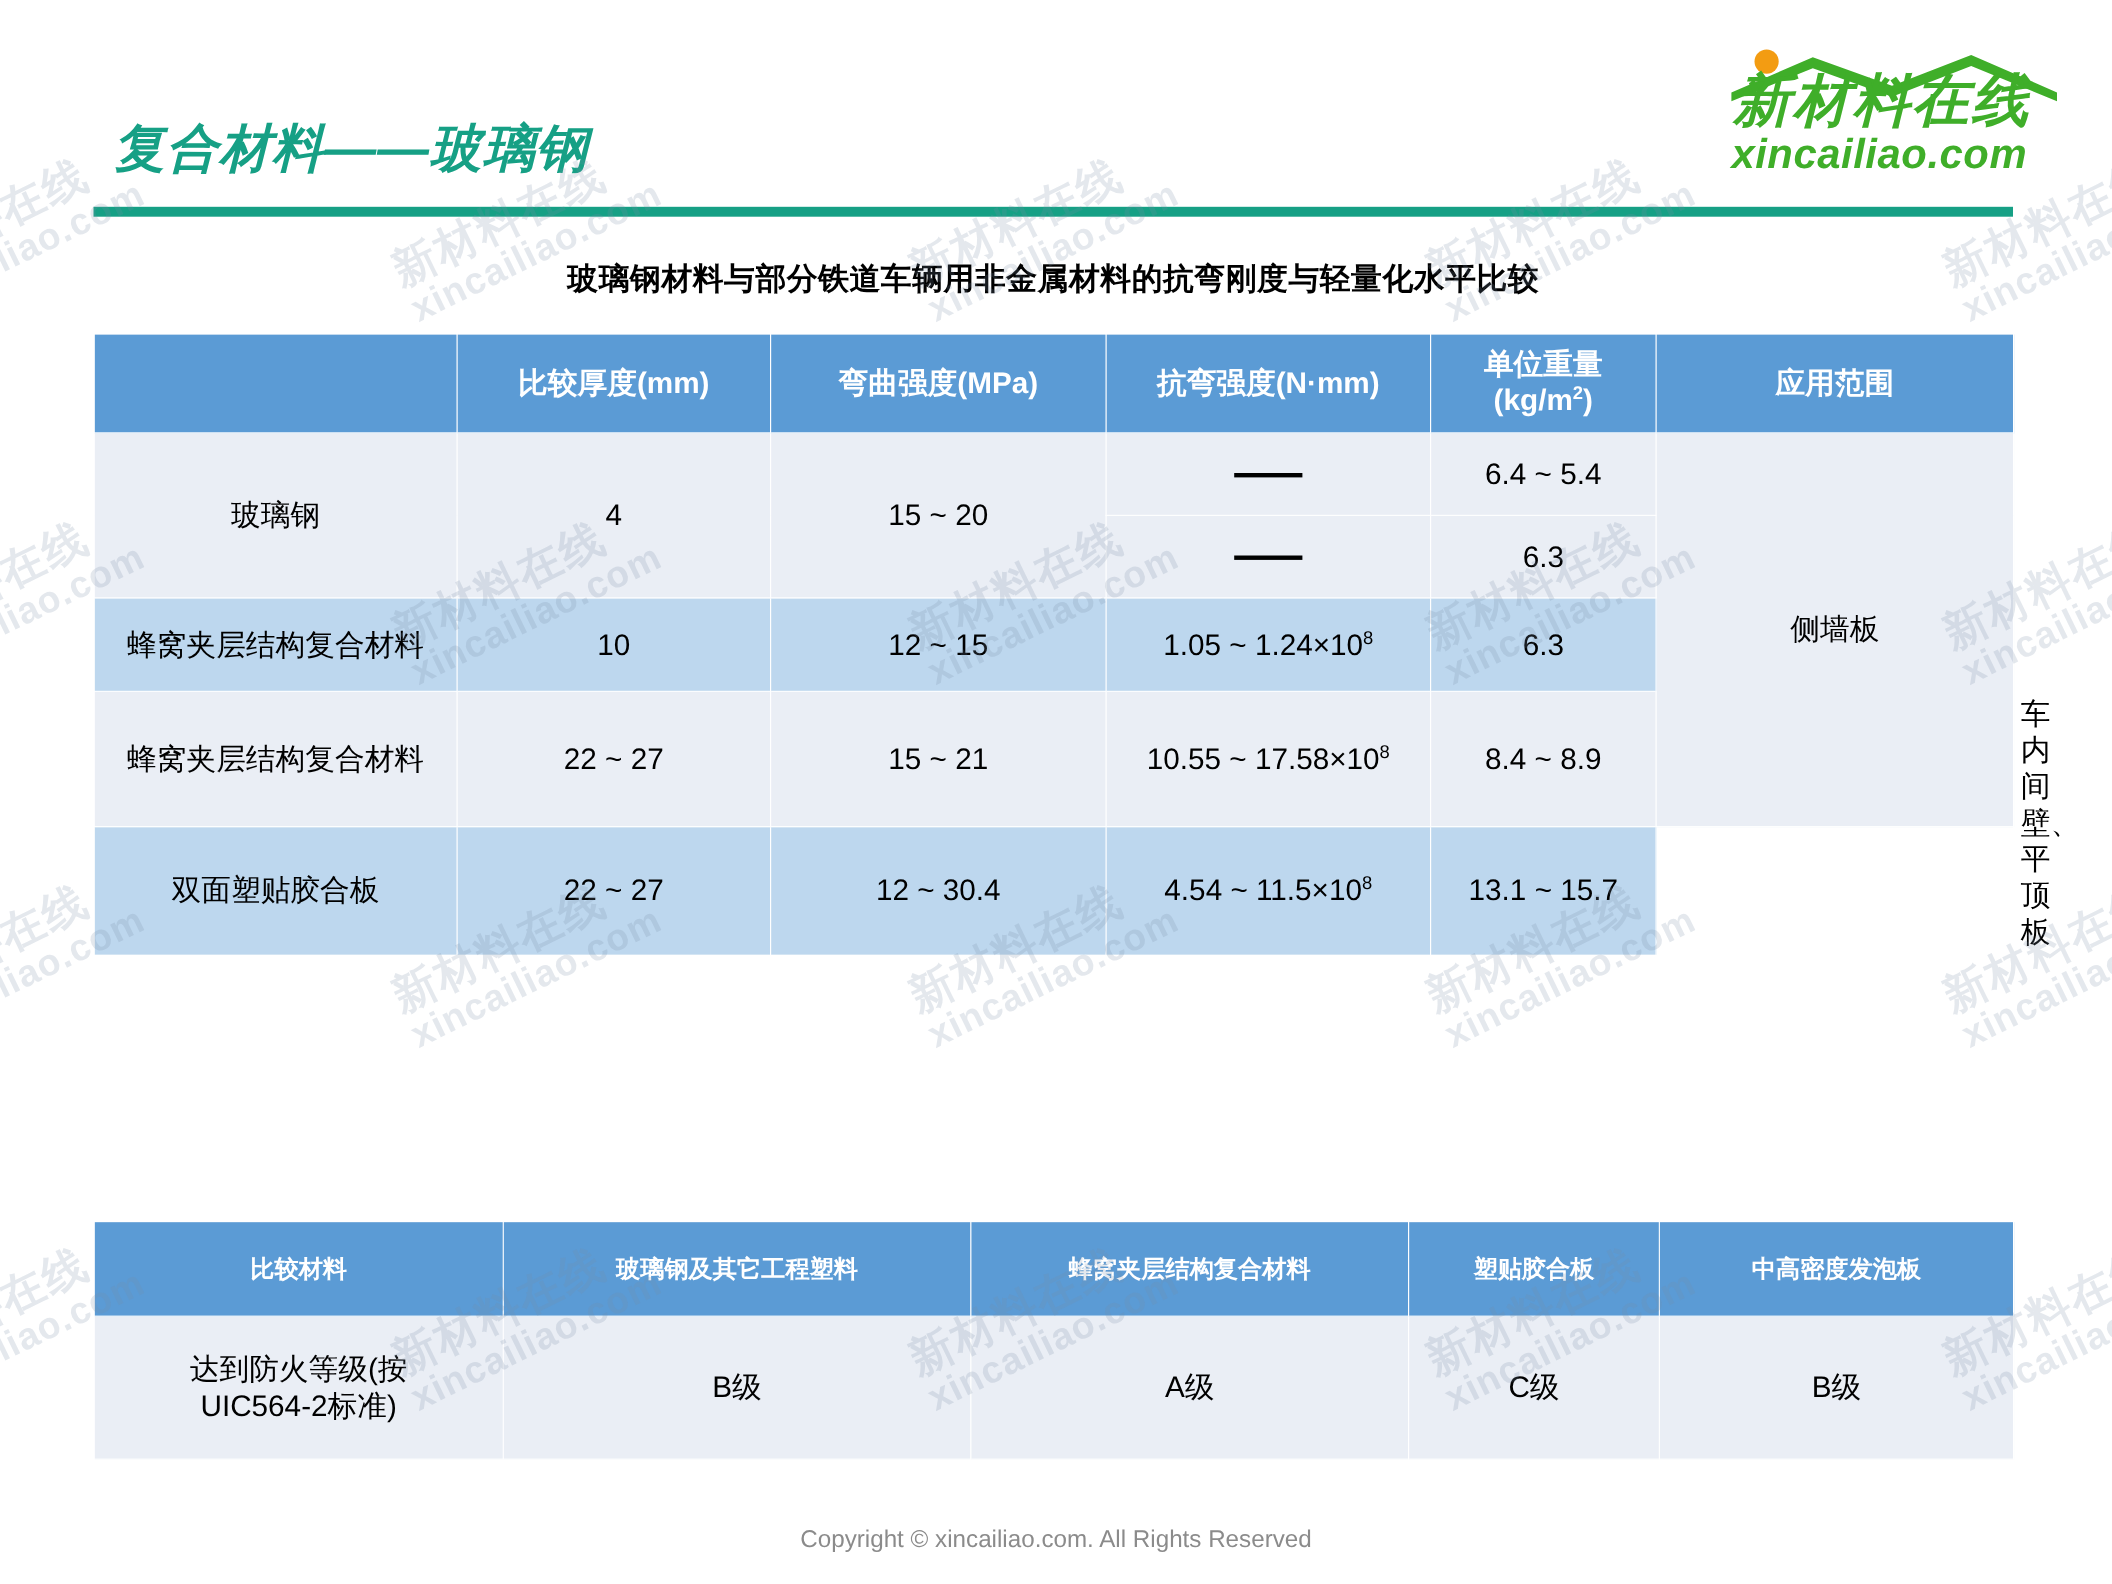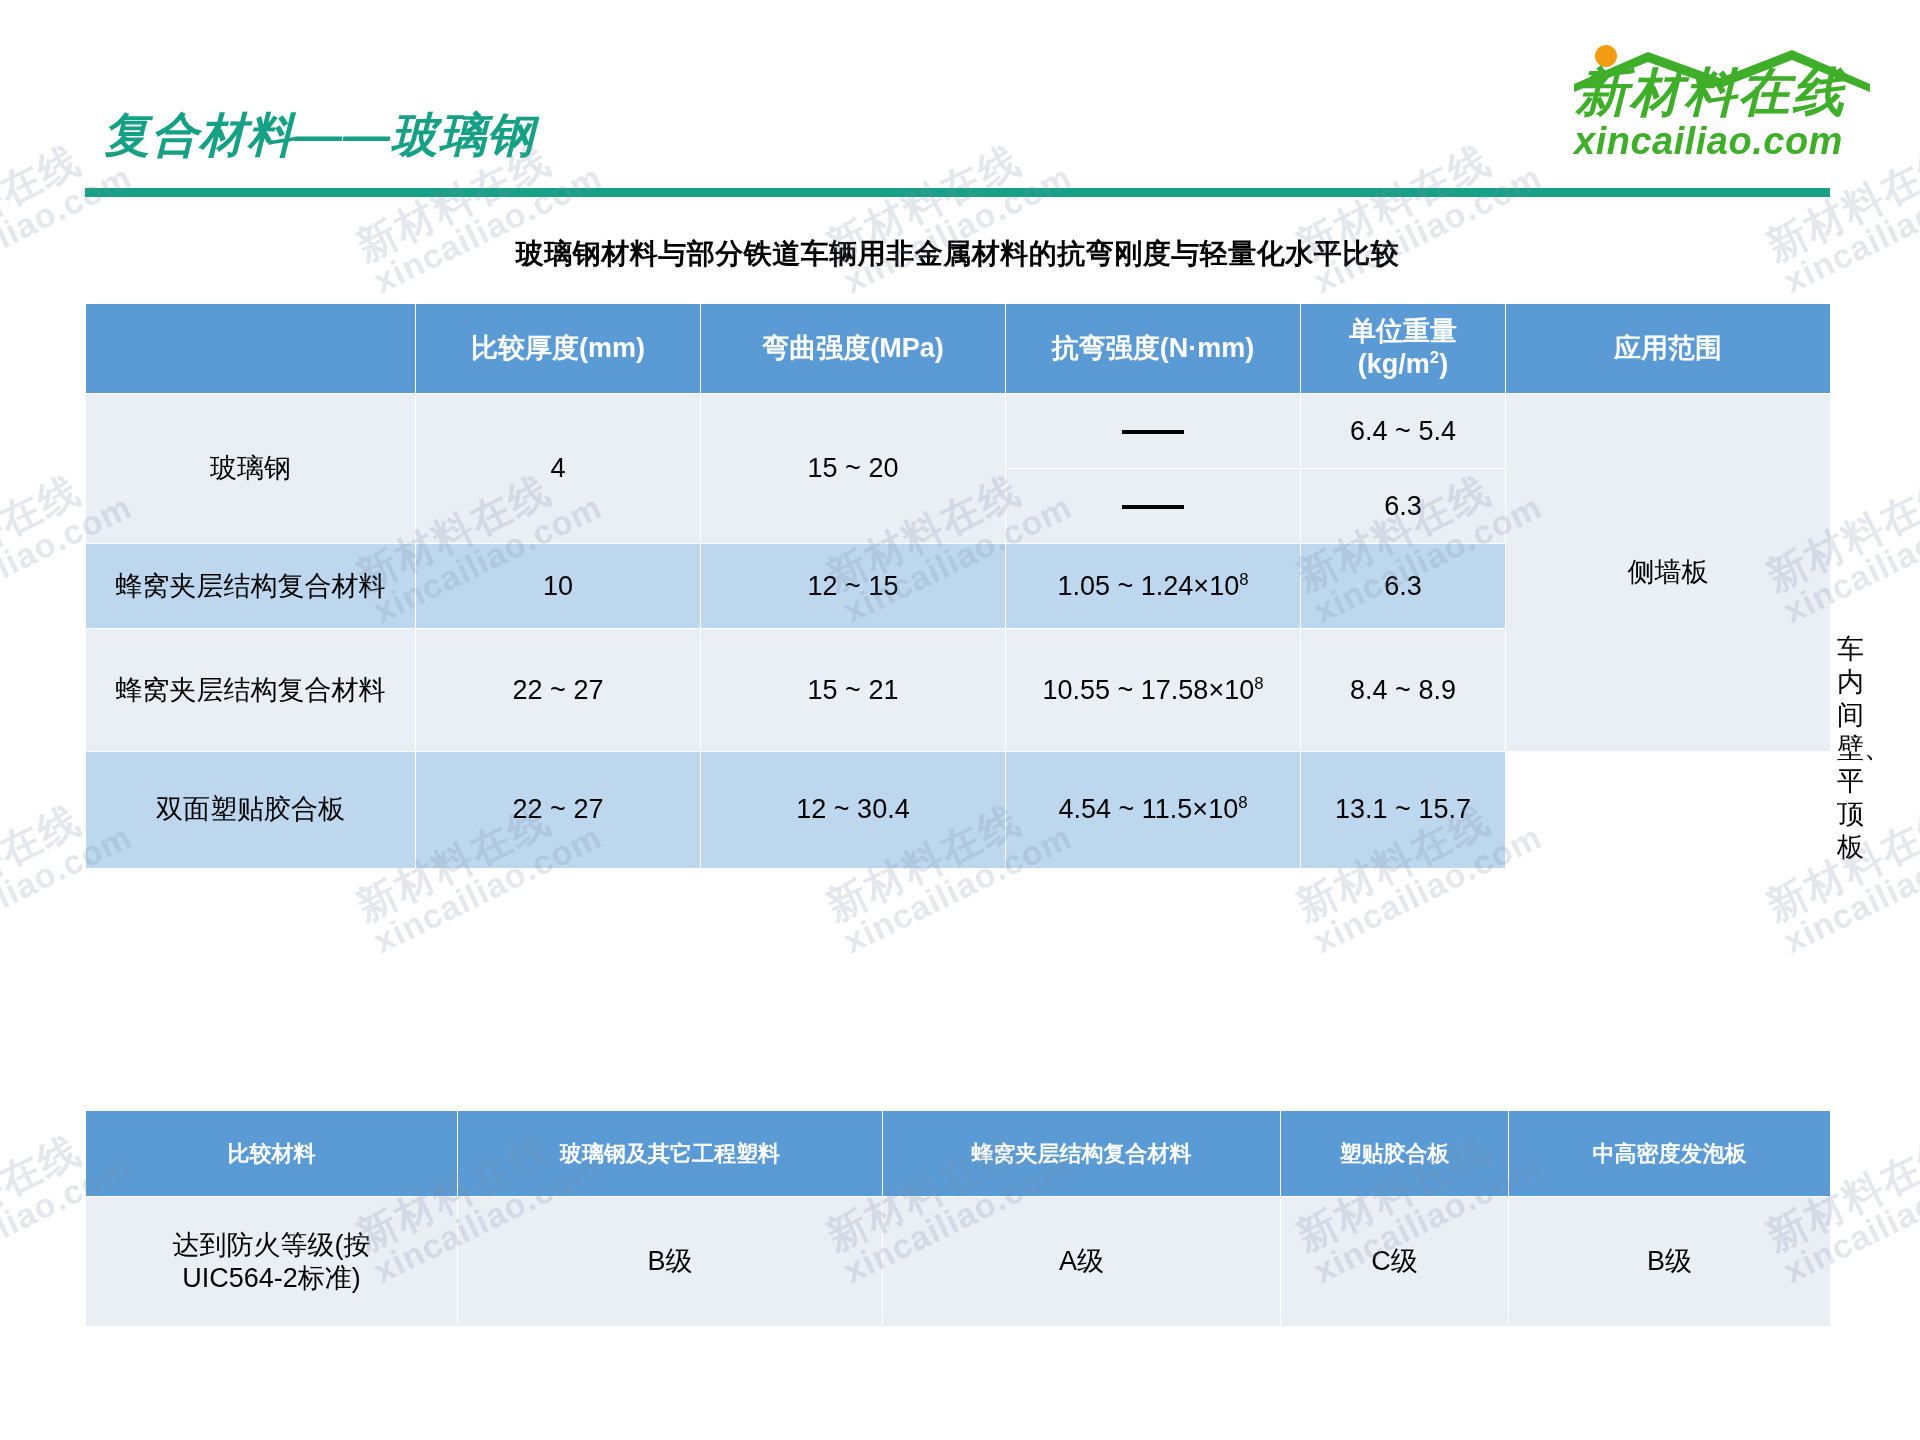--- a/index.html
+++ b/index.html
@@ -358,14 +358,15 @@
       <div class="wm" style="left: 1290px; top: 1220px;">
         <span class="wm-cn">新材料在线</span>
         <span class="wm-en">xincailiao.com</span>
       </div>
       <div class="wm" style="left: 1760px; top: 1220px;">
         <span class="wm-cn">新材料在线</span>
         <span class="wm-en">xincailiao.com</span>
       </div>
     </div>
 
+  <div id="footer">Copyright © xincailiao.com. All Rights Reserved</div>
 
 </div>
 
 </body></html>

